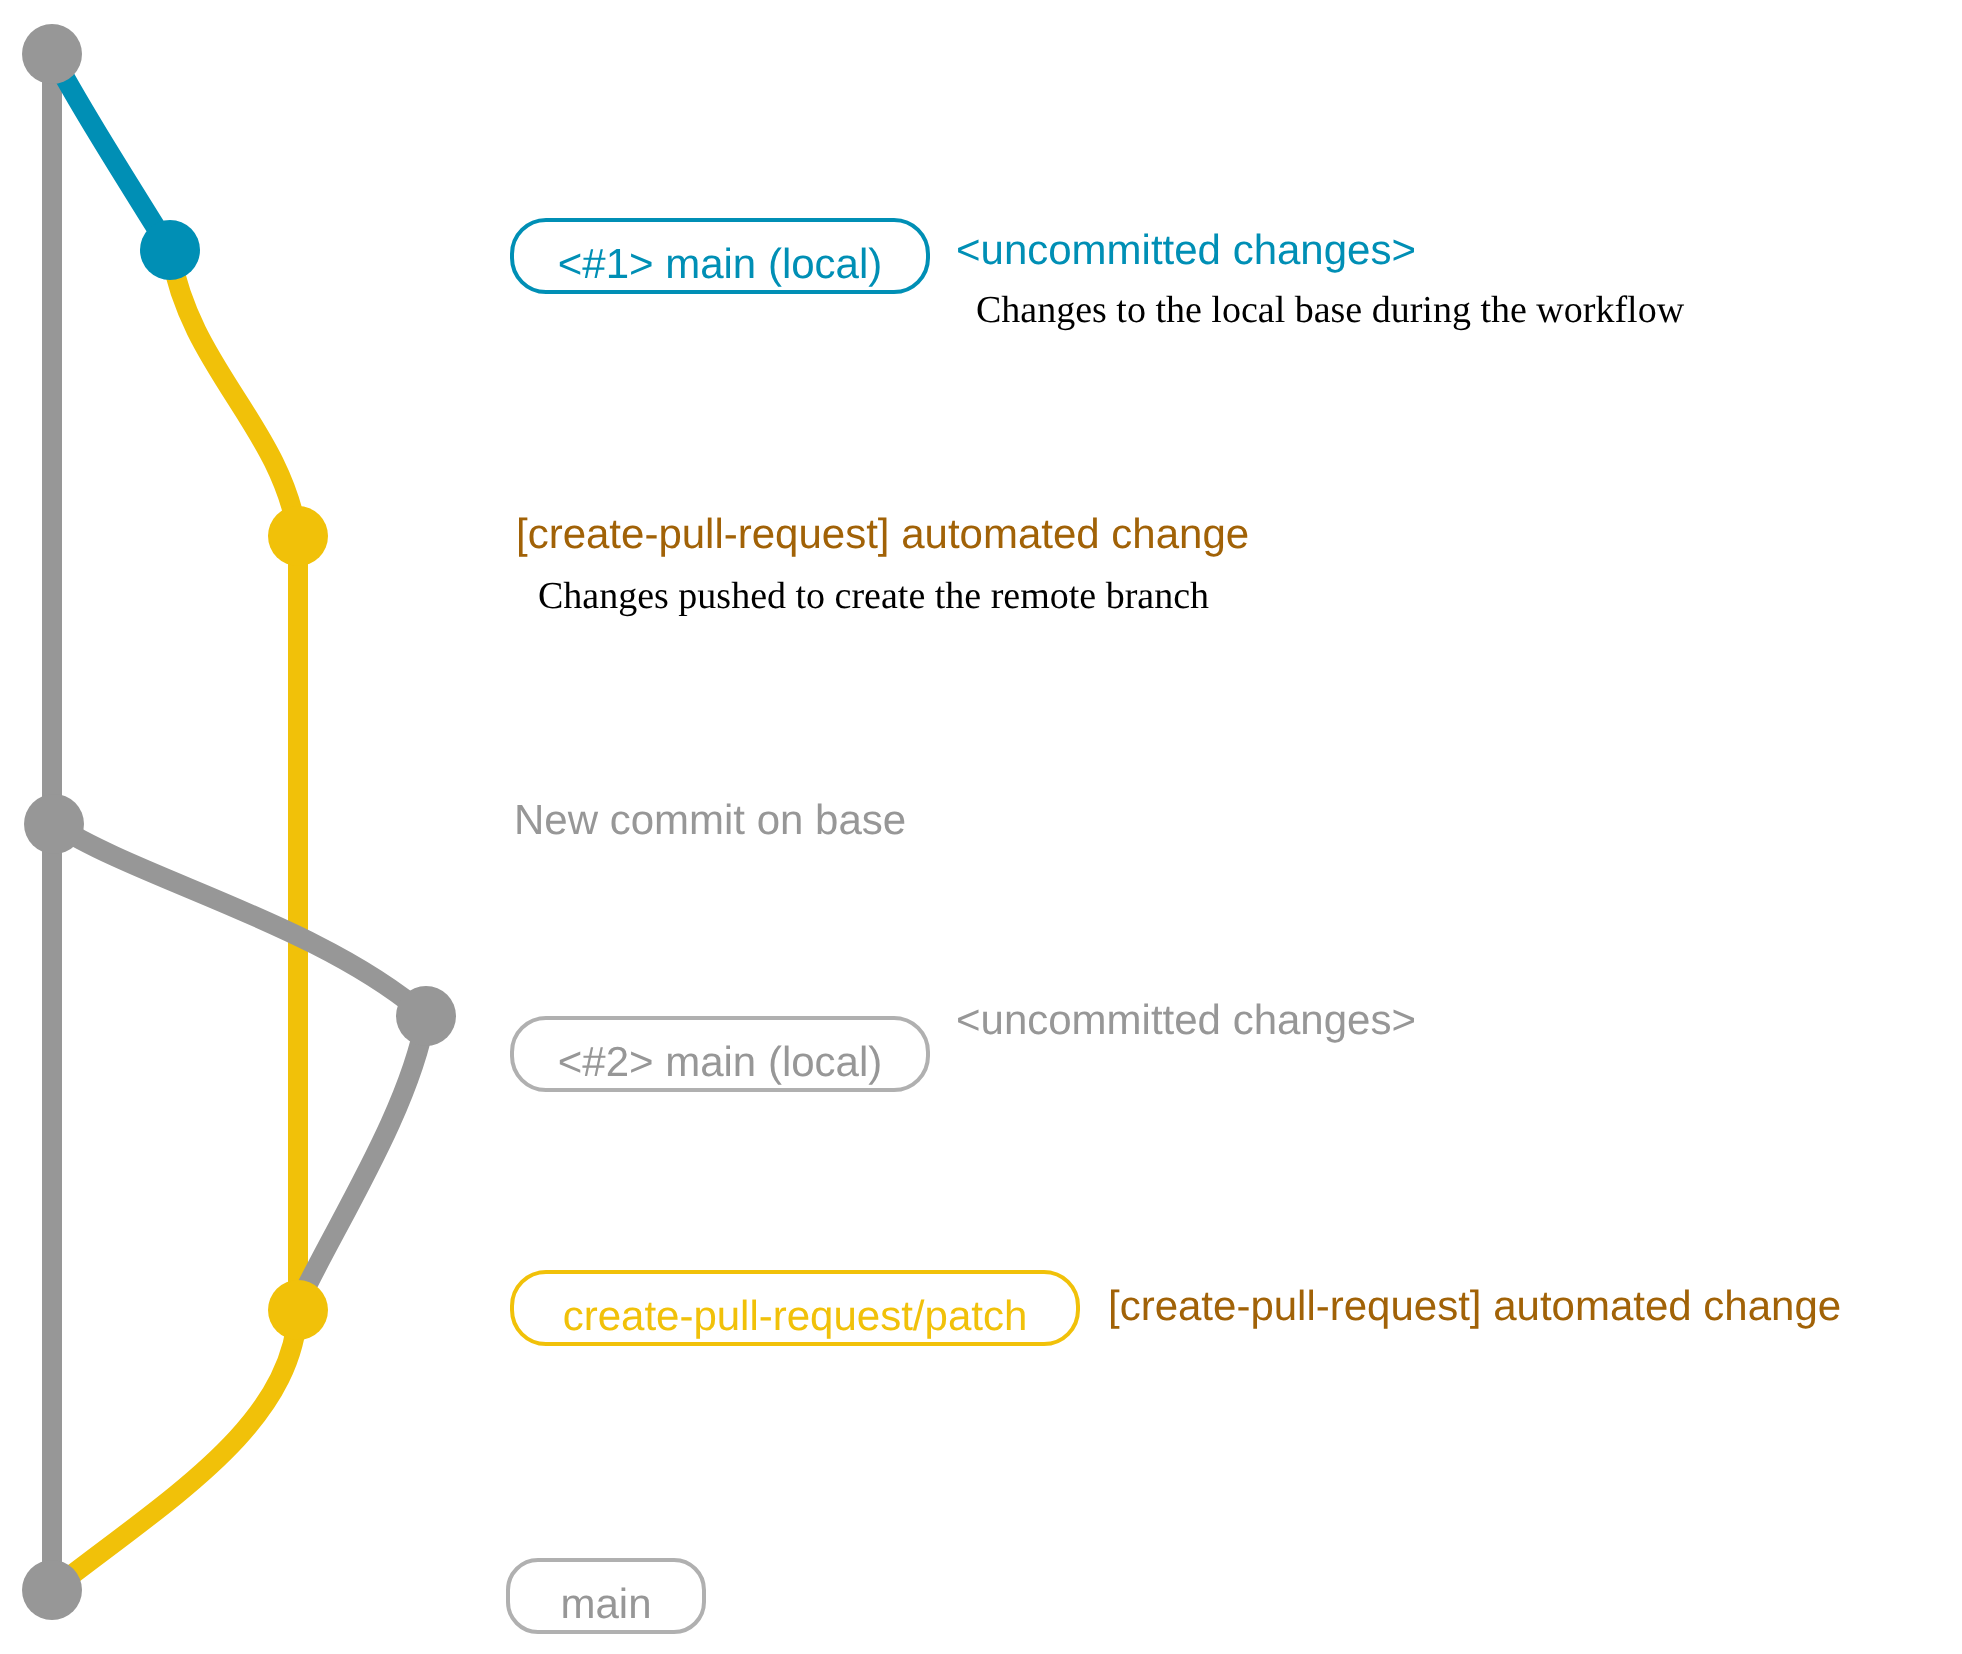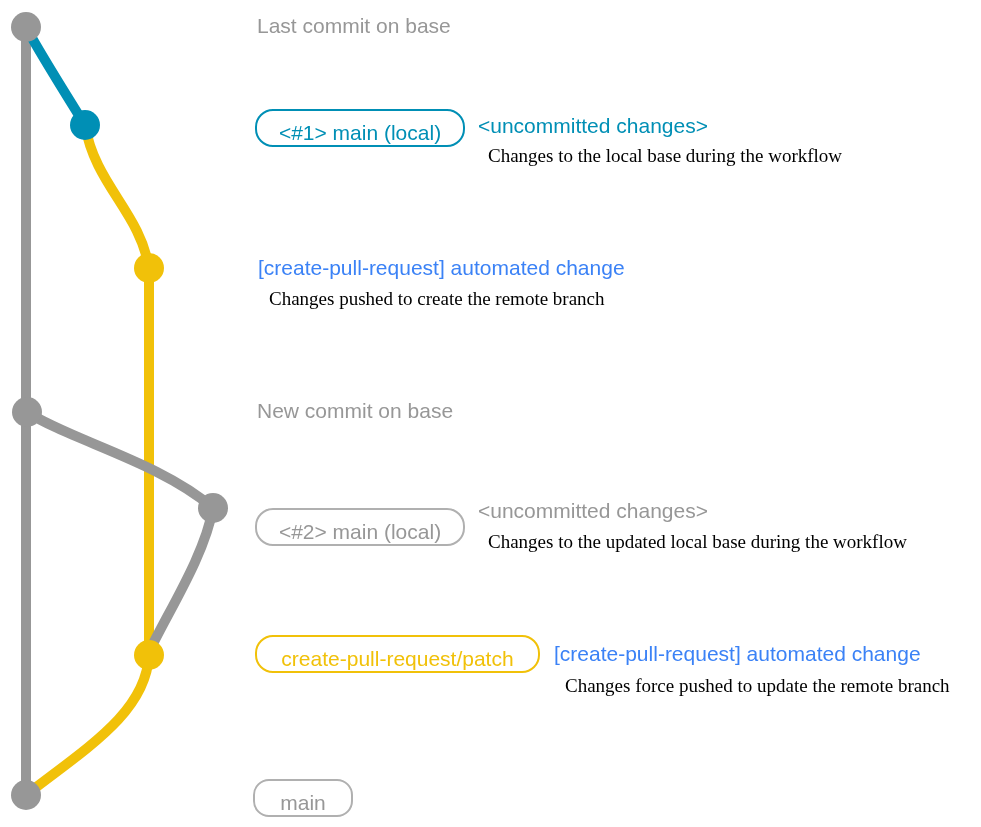--- a/index.html
+++ b/index.html
@@ -9,21 +9,21 @@
     background:#ffffff;
     font-family:"Liberation Sans",sans-serif;
     overflow:hidden;
   }
   #graph-svg{position:absolute;left:0;top:0;}
   .abs{position:absolute;white-space:nowrap;}
   .sans{font-family:"Liberation Sans",sans-serif;font-size:21px;line-height:1.15;}
   .serif{font-family:Liberation Serif, serif;font-size:19px;line-height:1.15;color:#000;text-align:center;}
   .gray-text{color:#979797;}
   .blue-text{color:#008fb5;}
-  .yellow-text{color:#3b82f6;}
+  .yellow-text{color:#a16207;}
   .tag-box{
     position:absolute;
     display:flex;align-items:flex-end;justify-content:center;
     border-radius:18px;box-sizing:border-box;
     font-family:"Liberation Sans",sans-serif;font-size:21px;
     background:#fff;
   }
   .tag-blue{border:2px solid #008fb5;color:#008fb5;}
   .tag-gray{border:2px solid #b0b0b0;color:#979797;}
   .tag-yellow{border:2px solid #f1c109;color:#f1c109;}
@@ -45,42 +45,39 @@
 
     <circle cx="26" cy="27" r="15" fill="#979797"></circle>
     <circle cx="27" cy="412" r="15" fill="#979797"></circle>
     <circle cx="213" cy="508" r="15" fill="#979797"></circle>
     <circle cx="26" cy="795" r="15" fill="#979797"></circle>
     <circle cx="85" cy="125" r="15" fill="#008fb5"></circle>
     <circle cx="149" cy="268" r="15" fill="#f1c109"></circle>
     <circle cx="149" cy="655" r="15" fill="#f1c109"></circle>
   </svg>
 
-  <div class="abs sans gray-text" style="left:257px;top:14px;">Last commit on base</div>
 
   <div class="tag-box tag-blue" style="left:255px;top:109px;width:210px;height:38px;">
     <span>&lt;#1&gt; main (local)</span>
   </div>
   <div class="abs sans blue-text" style="left:478px;top:114px;">&lt;uncommitted changes&gt;</div>
   <div class="abs serif" style="left:488px;top:145px;">Changes to the local base during the workflow</div>
 
   <div class="abs sans yellow-text" style="left:258px;top:256px;">[create-pull-request] automated change</div>
   <div class="abs sans gray-text" style="left:257px;top:399px;">New commit on base</div>
 
   <div class="abs serif" style="left:269px;top:288px;">Changes pushed to create the remote branch</div>
 
   <div class="tag-box tag-gray" style="left:255px;top:483px;width:210px;height:38px;margin-top:25px;">
     <span>&lt;#2&gt; main (local)</span>
   </div>
   <div class="abs sans gray-text" style="left:478px;top:499px;">&lt;uncommitted changes&gt;</div>
-  <div class="abs serif" style="left:488px;top:531px;">Changes to the updated local base during the workflow</div>
 
   <div class="tag-box tag-yellow" style="left:255px;top:635px;width:285px;height:38px;">
     <span>create-pull-request/patch</span>
   </div>
   <div class="abs sans yellow-text" style="left:554px;top:642px;">[create-pull-request] automated change</div>
-  <div class="abs serif" style="left:565px;top:675px;">Changes force pushed to update the remote branch</div>
 
   <div class="tag-box tag-gray" style="left:253px;top:779px;width:100px;height:38px;border-radius:16px;">
     <span>main</span>
   </div>
 
 </div>
 
 </body></html>

